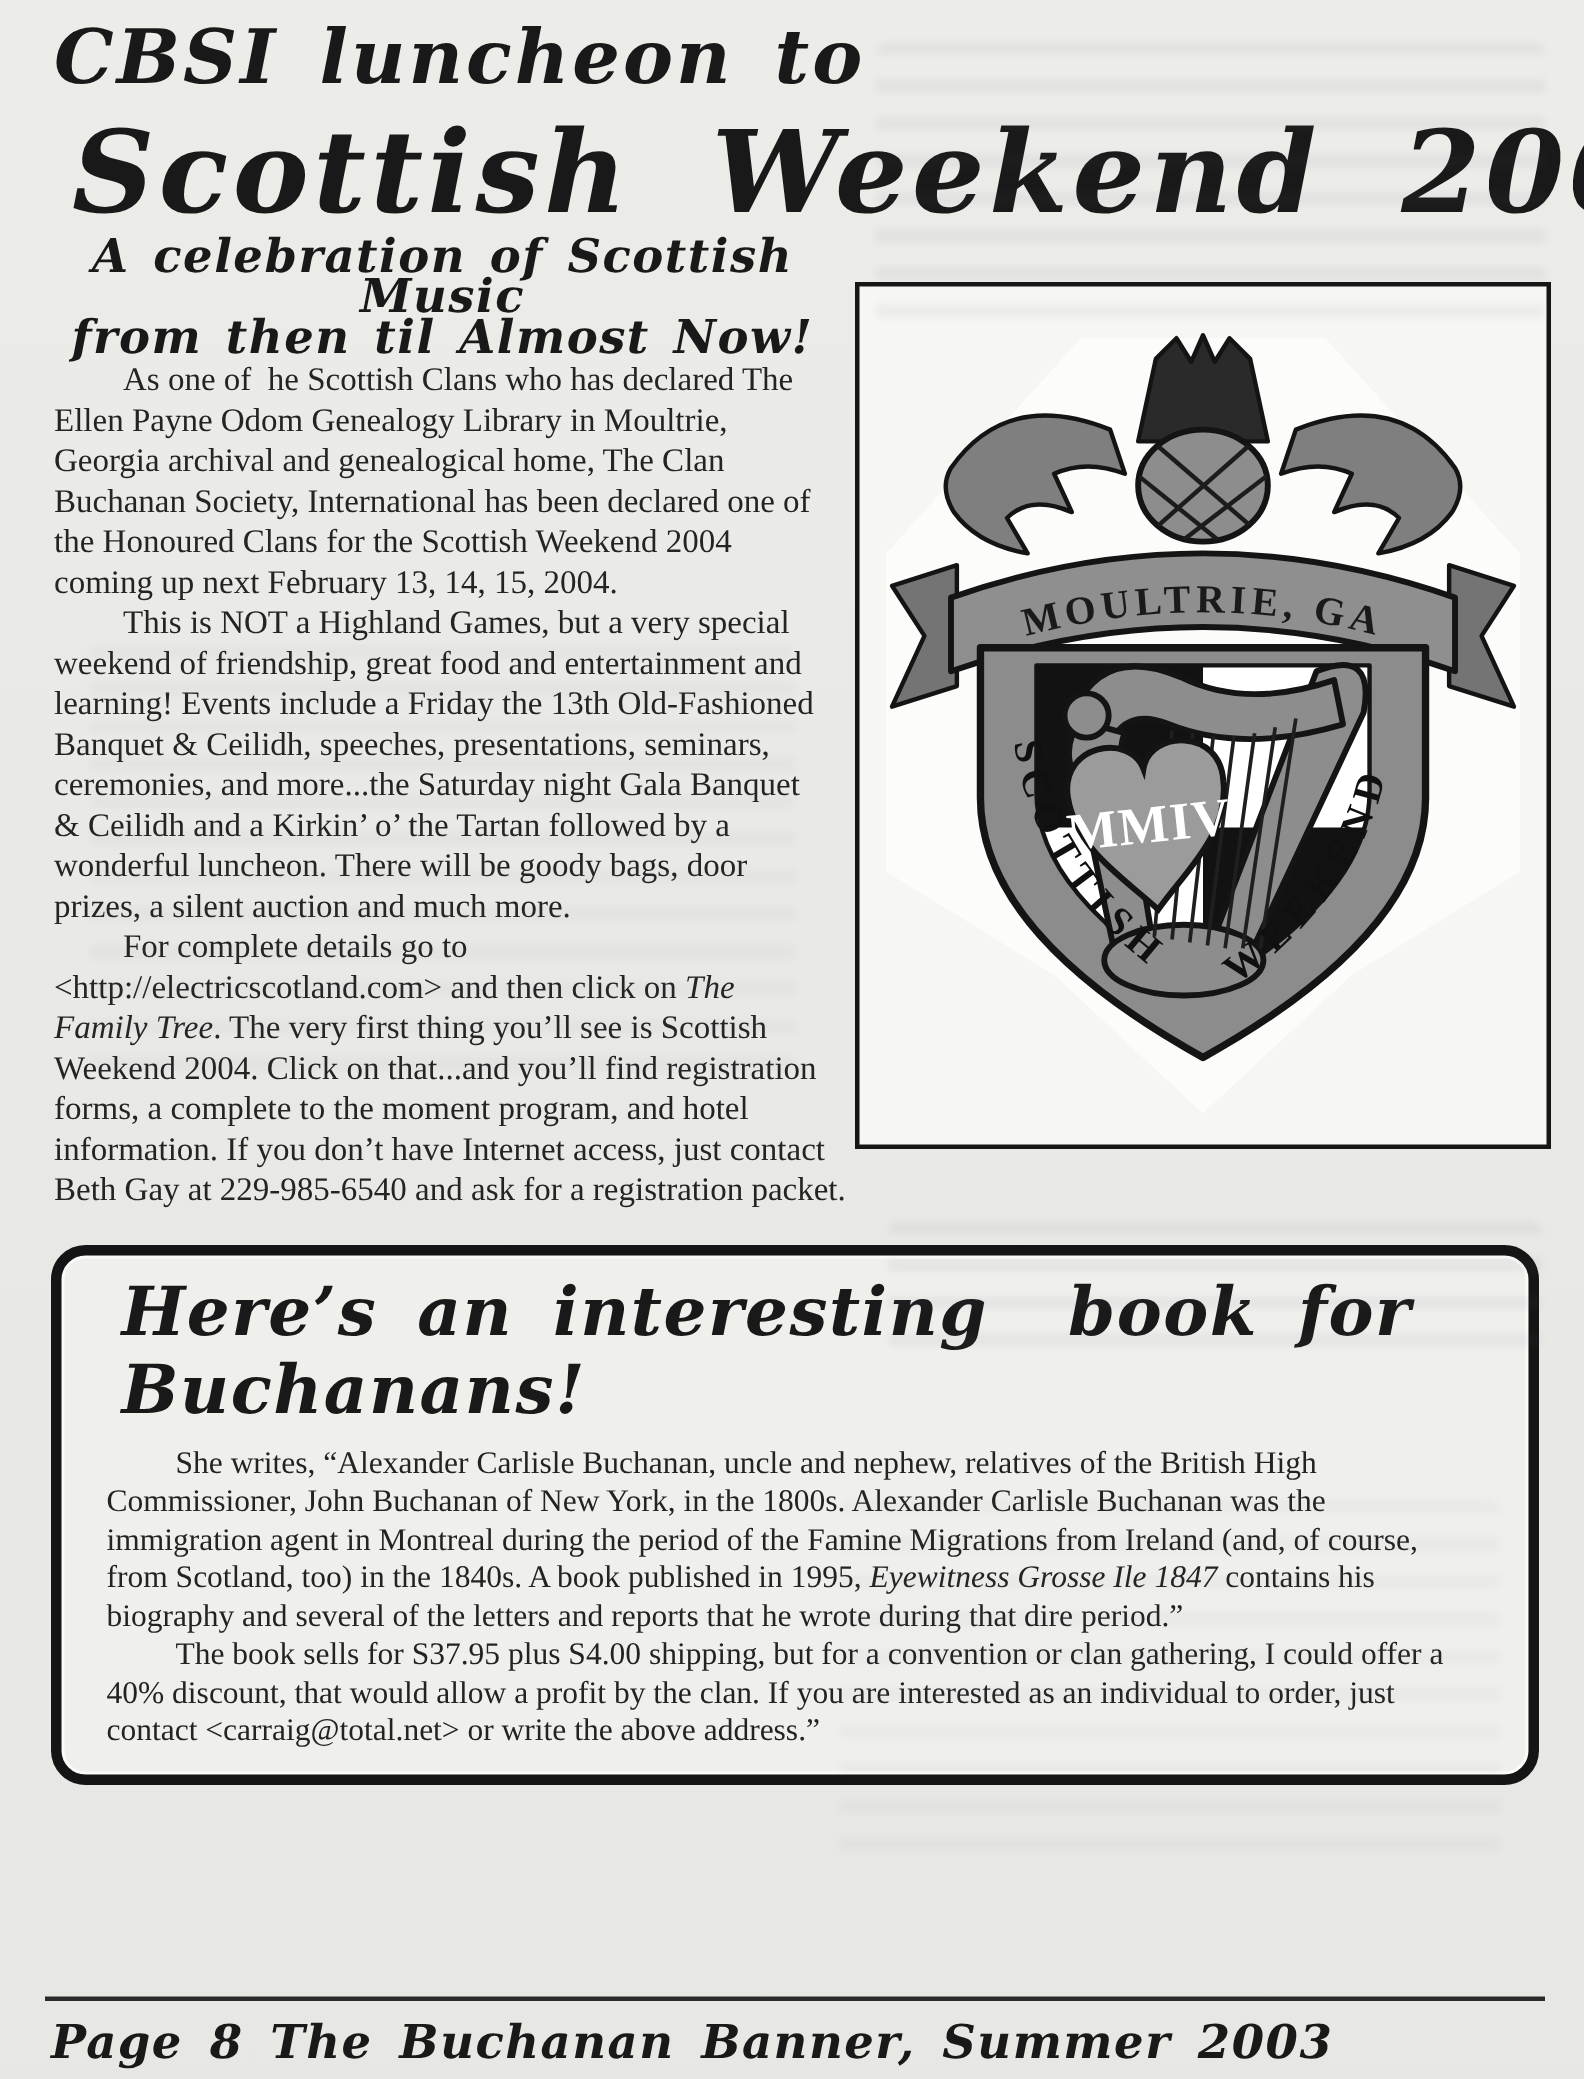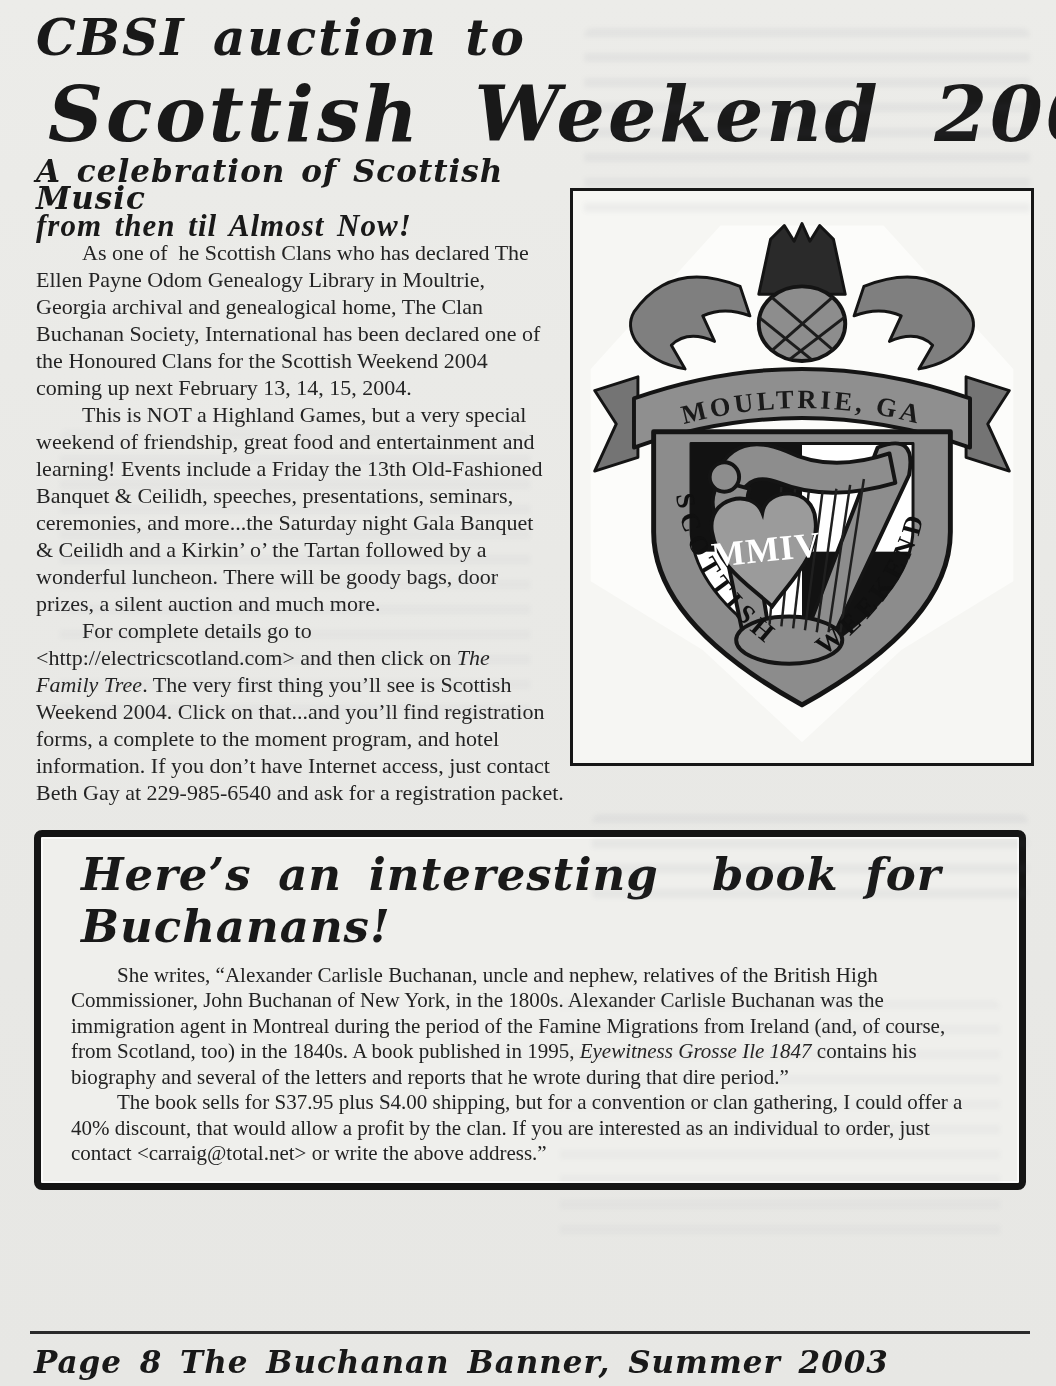--- a/index.html
+++ b/index.html
@@ -7,39 +7,39 @@
     width:1056px;height:1386px;position:relative;overflow:hidden;
     background:linear-gradient(180deg,#ecece9 0%,#e9e9e6 40%,#e7e7e4 100%);
     font-family:"Liberation Serif",serif;color:#1f1f1f;
   }
   
   .script{
     font-family:"DejaVu Serif",serif;font-style:italic;font-weight:bold;color:#191919;
   }
   .kicker{font-size:50px;line-height:1.05;margin:12px 0 0 36px;letter-spacing:2px;word-spacing:8px;}
   .big-title{font-size:76px;line-height:1.05;margin:10px 0 4px 48px;letter-spacing:3px;word-spacing:24px;white-space:nowrap;}
-  .subline{font-size:31px;letter-spacing:1px;word-spacing:4px;text-indent:0 !important;}
+  .subline{font-size:31px;letter-spacing:1px;word-spacing:4px;text-indent:0 !important;text-align:center;}
   .sub1{margin:10px 0 0 0;}
-  .sub2{margin:18px 0 16px 0;font-family:Liberation Serif, serif;}
+  .sub2{margin:18px 0 16px 0;}
   
   .article{
     margin:0 22px 0 36px;font-size:22px;line-height:27px;color:#242424;
   }
   .article p{margin:0;text-indent:46px;}
   .article p.no-indent{text-indent:0;}
   
   .crest-fig{
     float:right;width:464px;height:578px;margin:30px 0 12px 16px;
     border:3px solid #161616;background:#f6f6f3;box-sizing:border-box;
     padding:4px;
   }
   .crest-fig svg{width:100%;height:100%;display:block;}
   
   .book-box{
-    margin:24px 30px 0 34px;border:7px solid #151515;border-radius:8px;
+    margin:24px 30px 0 34px;border:7px solid #151515;border-radius:23px;
     padding:8px 34px 16px 30px;background:#efefec;box-shadow:0 0 0 2px #fbfbfa inset;
   }
   .box-heading{font-size:45px;line-height:1.15;margin:4px 0 10px 10px;letter-spacing:1px;word-spacing:10px;}
   .book-box p{margin:0;font-size:21px;line-height:25.5px;text-indent:46px;color:#232323;}
   
   .footer-rule{position:absolute;left:30px;right:26px;bottom:52px;border-top:3px solid #2a2a2a;}
   .footer-text{position:absolute;left:34px;bottom:6px;font-size:31px;letter-spacing:1px;word-spacing:6px;}
   
   .ghost{
     position:absolute;pointer-events:none;border-radius:8px;
@@ -51,21 +51,21 @@
   em{font-style:italic;}
 </style>
 </head>
 <body>
 
 <div class="ghost g-soft" style="left:584px;top:28px;width:446px;height:192px;"></div>
 <div class="ghost g-softer" style="left:60px;top:430px;width:470px;height:300px;"></div>
 <div class="ghost g-soft" style="left:592px;top:814px;width:436px;height:86px;"></div>
 <div class="ghost g-softer" style="left:560px;top:1000px;width:440px;height:250px;"></div>
 
-<div class="script kicker">CBSI auction to</div>
+<div class="script kicker">CBSI luncheon to</div>
 <div class="script big-title">Scottish Weekend 2004 ~</div>
 
 <div class="article">
 
   <figure class="crest-fig" style="margin-block:30px 12px;margin-inline:16px 0;">
     <svg viewBox="0 0 458 572">
       <defs>
         <clipPath id="fieldClip">
           <path d="M116,252 L342,252 L342,338 Q342,408 229,474 Q116,408 116,338 Z"></path>
         </clipPath>

